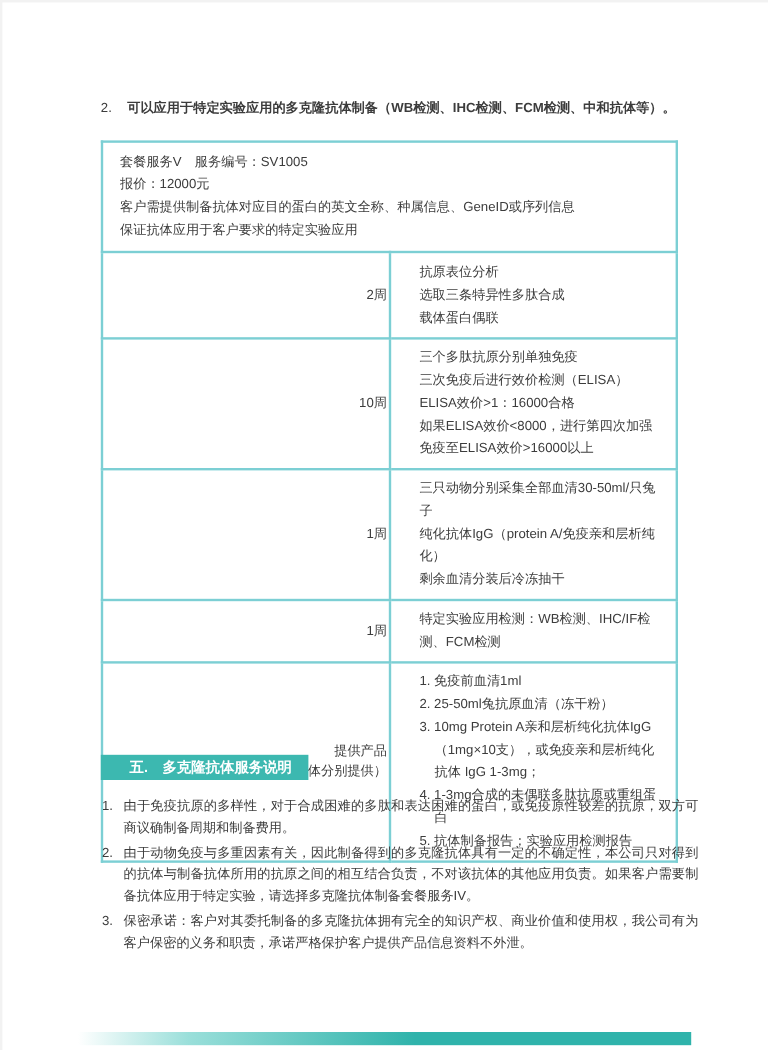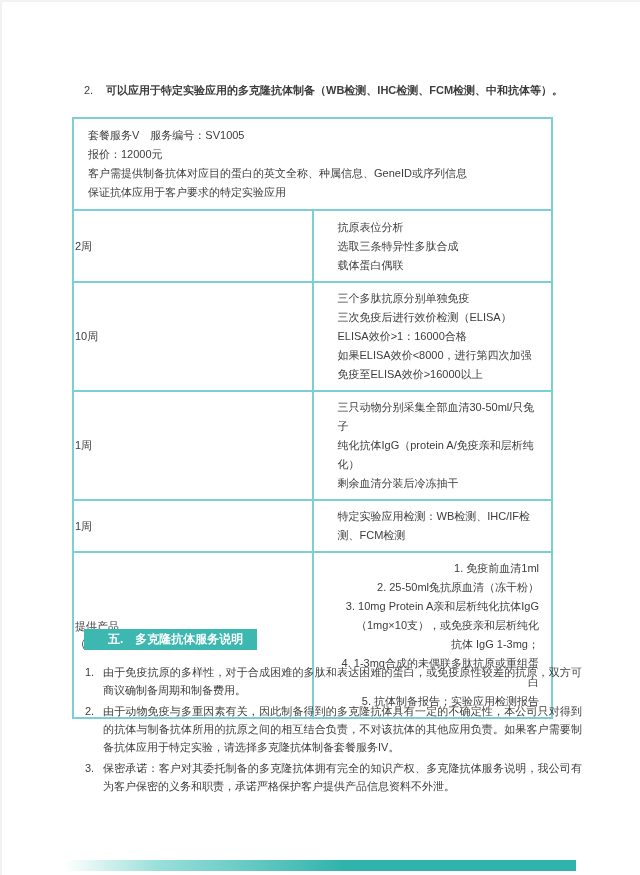--- a/index.html
+++ b/index.html
@@ -28,50 +28,50 @@
     font-size: 11px;
     line-height: 16px;
   }
   .intro .num { width: 22px; flex: 0 0 22px; }
   .intro .txt { flex: 1; font-weight: bold; }
 
   
   table.package {
     position: absolute;
     top: 117px;
-    left: 72px;
+    left: 84px;
     width: 481px;
     border-collapse: collapse;
     table-layout: fixed;
     font-size: 11px;
   }
   table.package td {
     border: 2px solid #7ccfd4;
     vertical-align: middle;
     background: #ffffff;
   }
   td.hdr {
     padding: 6px 14px;
     line-height: 19px;
     height: 78px;
   }
   td.dur {
     width: 108px;
-    text-align: left;
+    text-align: right;
     line-height: 17px;
   }
   td.desc {
     padding: 6px 12px 6px 24px;
     line-height: 19px;
   }
   .h62  { height: 58px; }
   .h84  { height: 80px; }
   .h74  { height: 70px; margin-left: 48px; }
   .h42  { height: 38px; }
-  .h112 { height: 108px; text-align: right; }
+  .h112 { height: 108px; }
   .hang {
     padding-left: 1.15em;
     text-indent: -1.15em;
   }
 
   
   .note {
     position: absolute;
     top: 586px;
     left: 84px;
@@ -195,19 +195,19 @@
     <div class="svc-item">
       <span class="num">1.</span>
       <span class="txt">由于免疫抗原的多样性，对于合成困难的多肽和表达困难的蛋白，或免疫原性较差的抗原，双方可商议确制备周期和制备费用。</span>
     </div>
     <div class="svc-item">
       <span class="num">2.</span>
       <span class="txt">由于动物免疫与多重因素有关，因此制备得到的多克隆抗体具有一定的不确定性，本公司只对得到的抗体与制备抗体所用的抗原之间的相互结合负责，不对该抗体的其他应用负责。如果客户需要制备抗体应用于特定实验，请选择多克隆抗体制备套餐服务IV。</span>
     </div>
     <div class="svc-item">
       <span class="num">3.</span>
-      <span class="txt">保密承诺：客户对其委托制备的多克隆抗体拥有完全的知识产权、多克隆抗体服务说明，我公司有为客户保密的义务和职责，承诺严格保护客户提供产品信息资料不外泄。</span>
+      <span class="txt">保密承诺：客户对其委托制备的多克隆抗体拥有完全的知识产权、商业价值和使用权，我公司有为客户保密的义务和职责，承诺严格保护客户提供产品信息资料不外泄。</span>
     </div>
   </div>
 
   <div class="footer-bar"></div>
 
 </div>
 
 </body></html>

